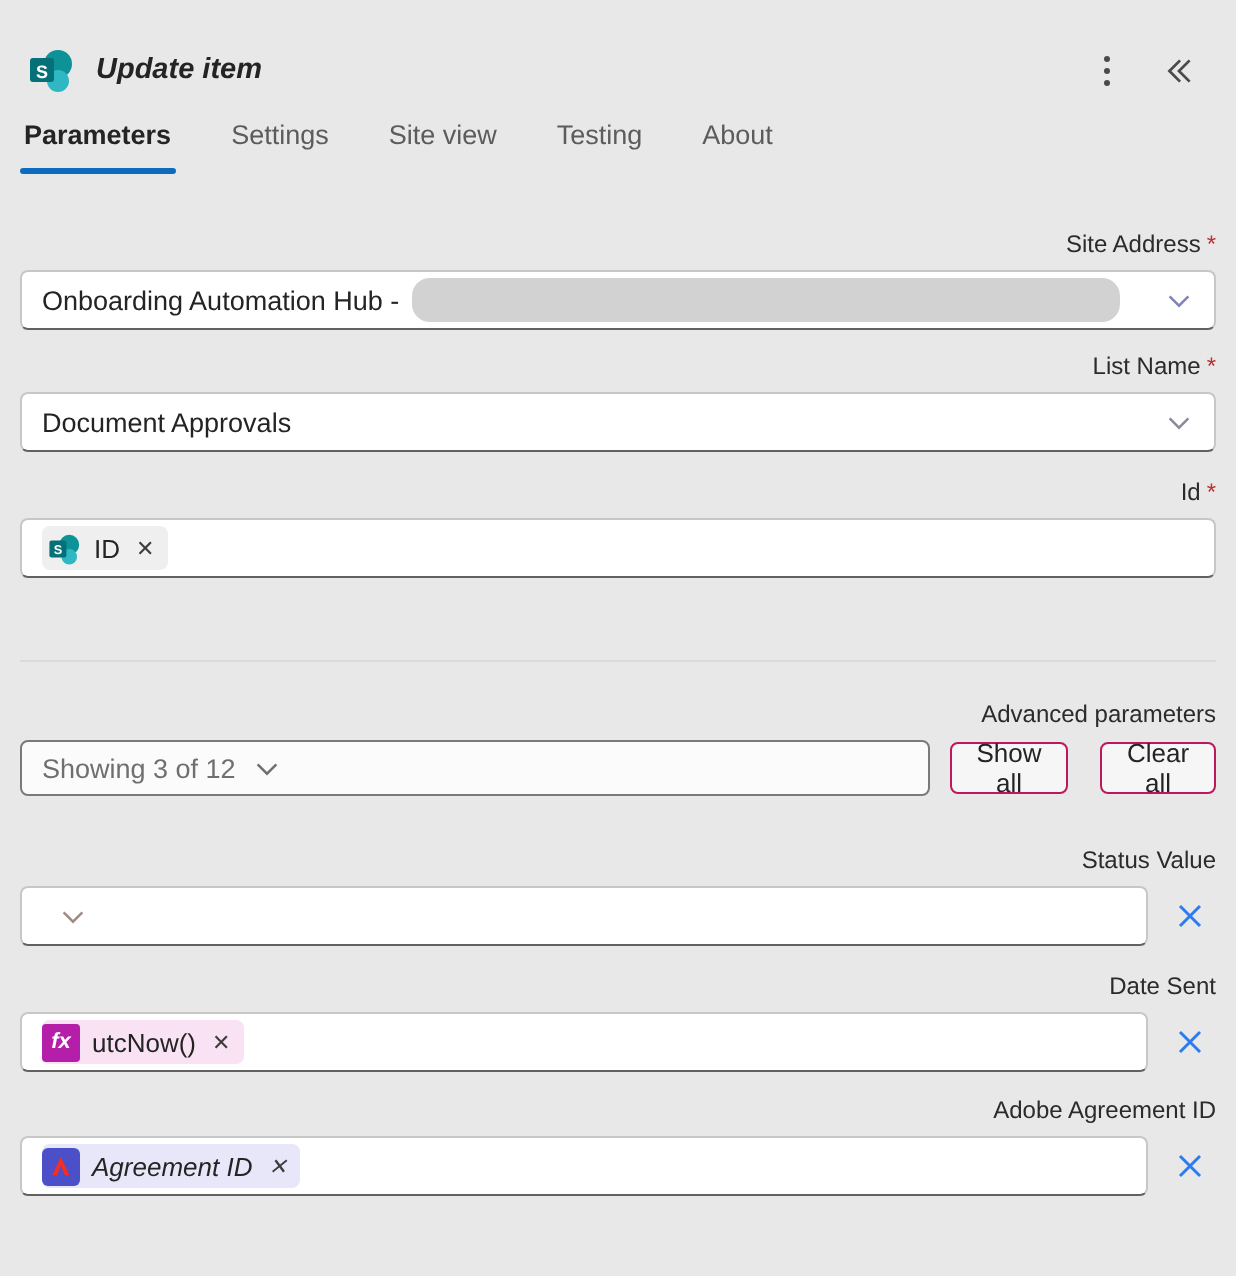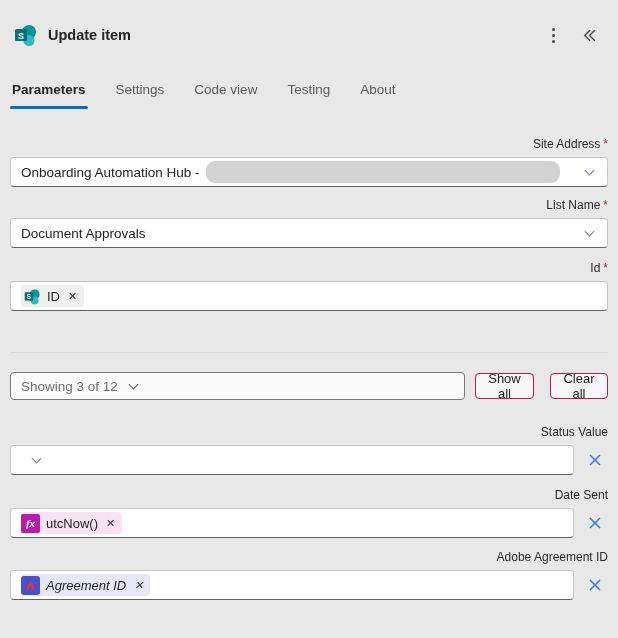--- a/index.html
+++ b/index.html
@@ -7,27 +7,27 @@
     width:618px;height:638px;
     background:#e8e8e8;
     font-family:"Liberation Sans", sans-serif;
     color:#242424;
     overflow:hidden;
     position:relative;
   }
   
   .hdr{display:flex;align-items:center;padding:22px 14px 0 14px;height:26px;}
   .hdr .app-icon{width:24px;height:24px;flex:0 0 auto;}
-  .hdr .title{margin-left:10px;font-size:14.5px;font-weight:700;color:#242424;}
+  .hdr .title{margin-left:10px;font-size:14.5px;font-weight:700;color:#242424;font-style:italic;}
   .hdr .spacer{flex:1;}
   .icon-btn{width:30px;height:30px;display:flex;align-items:center;justify-content:center;cursor:pointer;border-radius:4px;}
   .kebab{display:flex;flex-direction:column;gap:3px;}
   .kebab i{width:3px;height:3px;border-radius:50%;background:#4a4a4a;display:block;}
   
-  .tabs{display:flex;gap:26px;padding:0 10px;margin-top:30px;}
+  .tabs{display:flex;gap:26px;padding:0 10px;margin-top:8px;}
   .tab{position:relative;font-size:13.5px;color:#5c5c5c;padding:4px 2px 12px 2px;cursor:pointer;}
   .tab.active{color:#242424;font-weight:700;}
   .tab.active::after{
     content:"";position:absolute;left:0;right:0;bottom:0;height:3px;
     background:#0f6cbd;border-radius:2px;
   }
   
   .form{padding:0 10px;}
   .flabel{font-size:12px;color:#2b2b2b;margin:0 0 6px 1px;line-height:14px;text-align:right;}
   .req{color:#bc2f32;margin-left:3px;font-size:12px;}
@@ -69,21 +69,21 @@
   
   .chip{
     display:inline-flex;align-items:center;height:22px;
     border-radius:4px;padding:0 7px 0 0;gap:6px;font-size:13px;color:#242424;
   }
   .chip .rm{font-size:11px;color:#3d3d3d;margin-left:2px;cursor:pointer;}
   .chip-gray{background:#efefef;padding-left:3px;}
   .chip-pink{background:#f9e2f4;}
   .chip-lav{background:#e8e7f9;}
   .tile{width:19px;height:19px;border-radius:2px;display:flex;align-items:center;justify-content:center;flex:0 0 auto;}
-  .tile-fx{background:#b51ea8;color:#fff;font-family:Liberation Serif, serif;font-style:italic;font-weight:700;font-size:11px;}
+  .tile-fx{background:#b51ea8;color:#fff;font-family:Liberation Sans, sans-serif;font-style:italic;font-weight:700;font-size:11px;}
   .tile-adobe{background:#4b50c8;border-radius:3px;}
 </style>
 </head>
 <body>
 
 <div class="hdr">
   <span class="app-icon">
     <svg width="24" height="24" viewBox="0 0 24 24">
       <circle cx="15" cy="9" r="7" fill="#0d9298"></circle>
       <circle cx="15" cy="17.5" r="5.5" fill="#2fb8c3"></circle>
@@ -104,21 +104,21 @@
     <svg width="17" height="17" viewBox="0 0 16 16">
       <path d="M8.5 3 L3.5 8 L8.5 13" fill="none" stroke="#4a4a4a" stroke-width="1.3"></path>
       <path d="M13 3 L8 8 L13 13" fill="none" stroke="#4a4a4a" stroke-width="1.3"></path>
     </svg>
   </span>
 </div>
 
 <div class="tabs">
   <div class="tab active">Parameters</div>
   <div class="tab">Settings</div>
-  <div class="tab">Code view</div>
+  <div class="tab">Site view</div>
   <div class="tab">Testing</div>
   <div class="tab">About</div>
 </div>
 
 <div class="form">
 
   <div class="group g-site">
     <div class="flabel"><span>Site Address</span><span class="req">*</span></div>
     <div class="input">
       <span>Onboarding Automation Hub -</span>
@@ -155,20 +155,21 @@
         </svg>
         <span>ID</span>
         <span class="rm">✕</span>
       </span>
     </div>
   </div>
 
   <div class="divider"></div>
 
   <div class="group g-adv">
+    <div class="flabel">Advanced parameters</div>
     <div class="adv-row">
       <div class="adv-dd">
         <span class="grow">Showing 3 of 12</span>
         <span class="chev">
           <svg width="15" height="15" viewBox="0 0 16 16">
               <path d="M3 5.5 L8 10.5 L13 5.5" fill="none" stroke="#6f6f6f" stroke-width="1.3"></path>
             </svg>
         </span>
       </div>
       <button class="btn">Show all</button>

